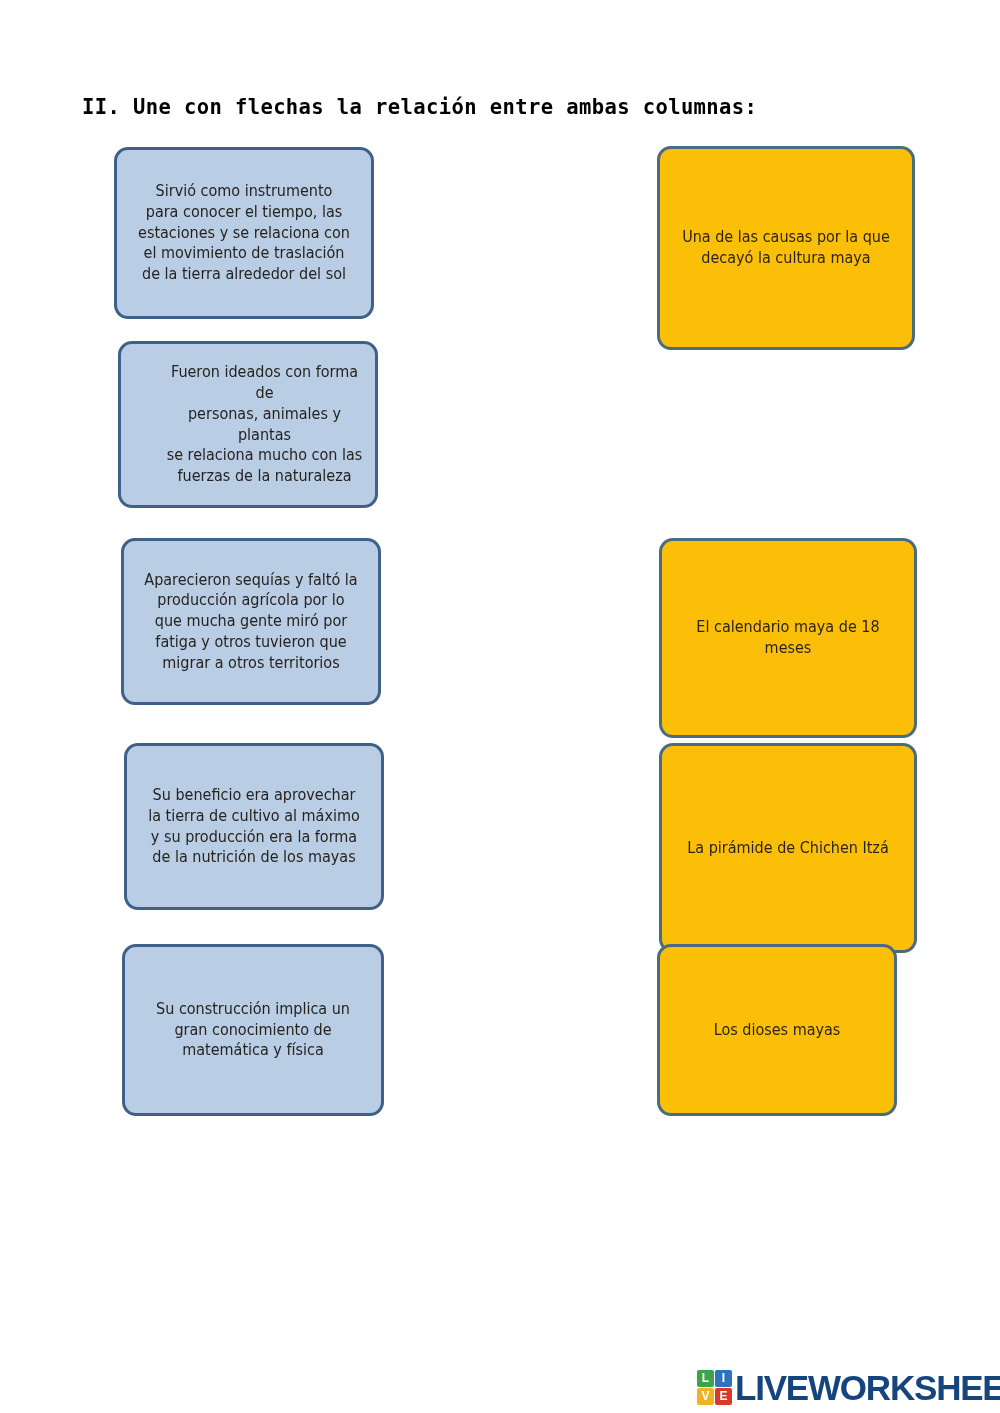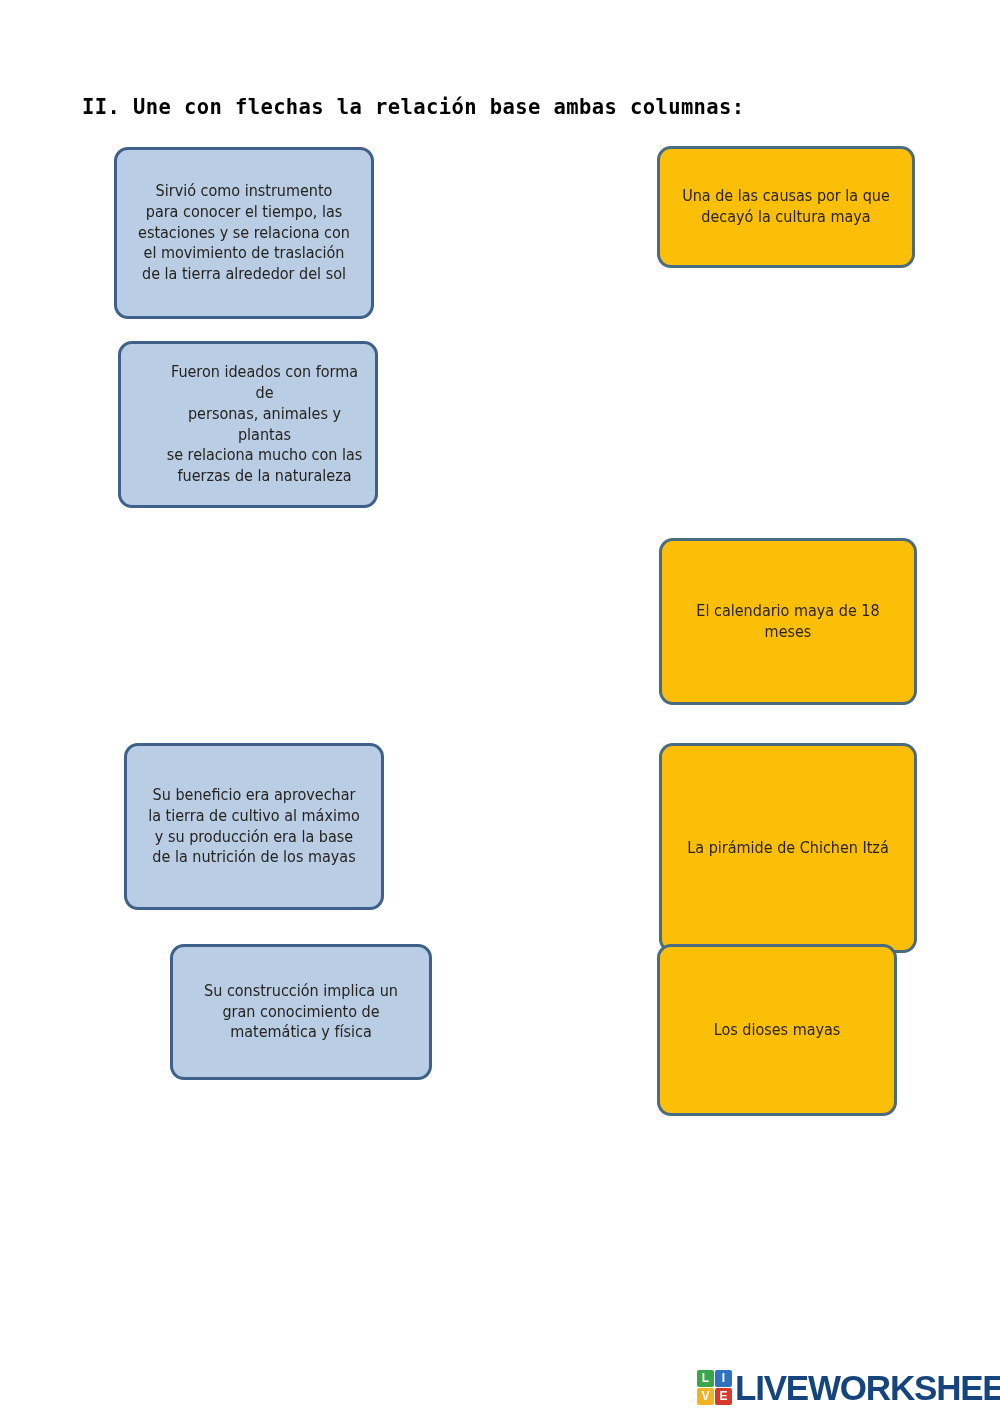--- a/index.html
+++ b/index.html
@@ -65,26 +65,26 @@
   .card .label {
     display: block;
     white-space: pre-line;
   }
 
   
   #left-0 { left: 114px; top: 147px; width: 260px; height: 172px; }
   #left-1 { left: 118px; top: 341px; width: 260px; height: 167px; padding-left: 43px; }
   #left-2 { left: 121px; top: 538px; width: 260px; height: 167px; }
   #left-3 { left: 124px; top: 743px; width: 260px; height: 167px; }
-  #left-4 { left: 122px; top: 944px; width: 262px; height: 136px; margin-left: 48px; }
+  #left-4 { left: 122px; top: 944px; width: 262px; height: 172px; }
 
   
-  #right-0 { left: 657px; top: 146px; width: 258px; height: 122px; }
+  #right-0 { left: 657px; top: 146px; width: 258px; height: 204px; }
   #right-1 { left: 657px; top: 341px; width: 258px; height: 167px; }
-  #right-2 { left: 659px; top: 538px; width: 258px; height: 167px; }
+  #right-2 { left: 659px; top: 538px; width: 258px; height: 200px; }
   #right-3 { left: 659px; top: 743px; width: 258px; height: 210px; }
   #right-4 { left: 657px; top: 944px; width: 240px; height: 172px; }
 
   
   .logo {
     position: absolute;
     left: 697px;
     top: 1368px;
     display: flex;
     align-items: center;
@@ -120,39 +120,46 @@
     letter-spacing: -1.2px;
     color: #16457e;
     line-height: 1;
   }
 </style>
 </head>
 <body>
 
 <div class="page">
 
-  <div class="instruction">II. Une con flechas la relación base ambas columnas:</div>
+  <div class="instruction">II. Une con flechas la relación entre ambas columnas:</div>
 
   <div class="card card-left" id="left-0">
     <span class="label">Sirvió como instrumento
 para conocer el tiempo, las
 estaciones y se relaciona con
 el movimiento de traslación
 de la tierra alrededor del sol</span>
   </div>
   <div class="card card-left" id="left-1">
     <span class="label">Fueron ideados con forma de
 personas, animales y plantas
 se relaciona mucho con las
 fuerzas de la naturaleza</span>
   </div>
+  <div class="card card-left" id="left-2">
+    <span class="label">Aparecieron sequías y faltó la
+producción agrícola por lo
+que mucha gente miró por
+fatiga y otros tuvieron que
+migrar a otros territorios</span>
+  </div>
   <div class="card card-left" id="left-3">
     <span class="label">Su beneficio era aprovechar
 la tierra de cultivo al máximo
-y su producción era la base
+y su producción era la forma
 de la nutrición de los mayas</span>
   </div>
   <div class="card card-left" id="left-4">
     <span class="label">Su construcción implica un
 gran conocimiento de
 matemática y física</span>
   </div>
 
   <div class="card card-right" id="right-0">
     <span class="label">Una de las causas por la que

